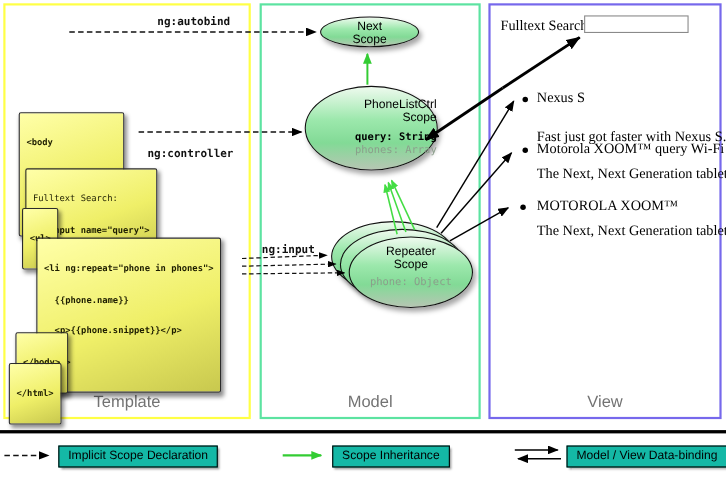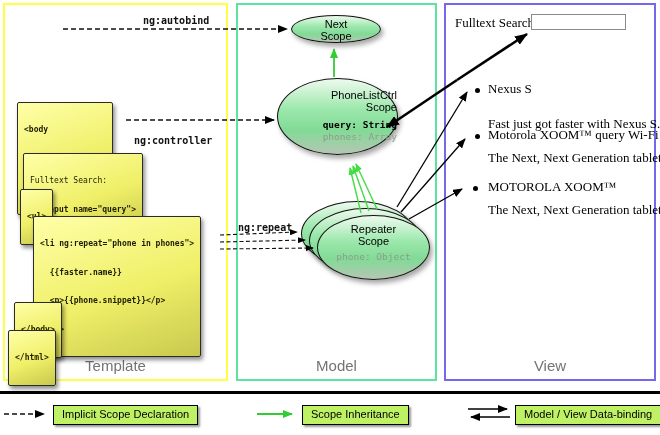--- a/index.html
+++ b/index.html
@@ -35,21 +35,21 @@
 
   
   .view-text { position:absolute; font:13px/15px "Liberation Serif",serif; color:#000; white-space:nowrap; }
   .bullet { position:absolute; width:5px; height:5px; border-radius:50%; background:#000; }
   .search-input { position:absolute; left:531px; top:14px; width:95px; height:16px;
                   box-sizing:border-box; border:1px solid #8a8a8a; background:#fff;
                   font:11px "Liberation Serif",serif; padding:0 2px; }
 
   
   .separator { position:absolute; left:0; top:391px; width:660px; height:3px; background:#000; }
-  .legend-box { position:absolute; white-space:nowrap; background:#bef264; color:#000;
+  .legend-box { position:absolute; white-space:nowrap; background:#14b8a6; color:#000;
                 border:1px solid #000; padding:2px 8px 3px; box-shadow:2px 2px 2px #999;
                 font:11px/13px "Liberation Sans",sans-serif; }
 
   svg.overlay { position:absolute; left:0; top:0; width:660px; height:435px;
                 pointer-events:none; z-index:10; }
 </style>
 </head>
 <body>
 
 <div id="canvas">
@@ -75,37 +75,37 @@
     <div class="plain">Fulltext Search:</div>
     <div>  &lt;input name="query"&gt;</div>
   </div>
 
   <div class="codebox" style="left:20px; top:189px;">
     <div>&lt;ul&gt;</div>
   </div>
 
   <div class="codebox" style="left:33px; top:216px;">
     <div>&lt;li ng:repeat="phone in phones"&gt;</div>
-    <div>  {{faster.name}}</div>
+    <div>  {{phone.name}}</div>
     <div>  &lt;p&gt;{{phone.snippet}}&lt;/p&gt;</div>
     <div>&lt;/li&gt;</div>
   </div>
 
 
   <div class="codebox" style="left:14px; top:302px;">
     <div>&lt;/body&gt;</div>
   </div>
 
   <div class="codebox" style="left:8px; top:330px;text-align:right;">
     <div>&lt;/html&gt;</div>
   </div>
 
   <div class="ng-label" style="left:143px; top:15px;">ng:autobind</div>
   <div class="ng-label" style="left:134px; top:107px;margin-top:28px;">ng:controller</div>
-  <div class="ng-label" style="left:238px; top:222px;">ng:repeat</div>
+  <div class="ng-label" style="left:238px; top:222px;">ng:input</div>
 
   <div class="scope" style="left:291px; top:15px; width:90px; height:28px; padding-top:2px;">
     <div class="scope-title">Next</div>
     <div class="scope-title">Scope</div>
   </div>
 
   <div class="scope" style="left:277px; top:78px; width:121px; height:77px; padding-top:10px;text-align:right;">
     <div class="scope-title">PhoneListCtrl</div>
     <div class="scope-title">Scope</div>
     <div class="scope-prop" style="margin-top:6px;">query: String</div>

